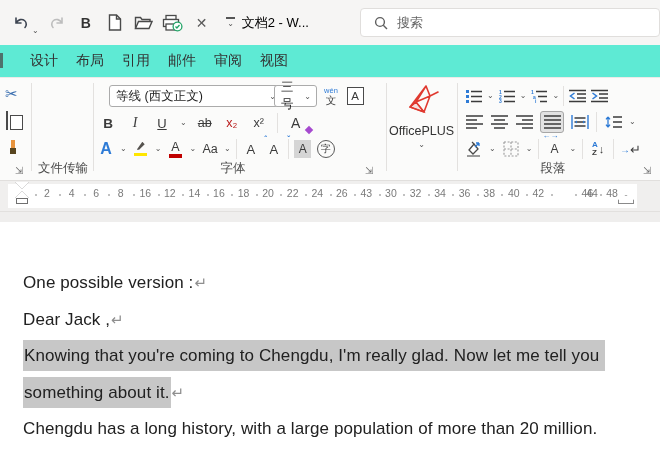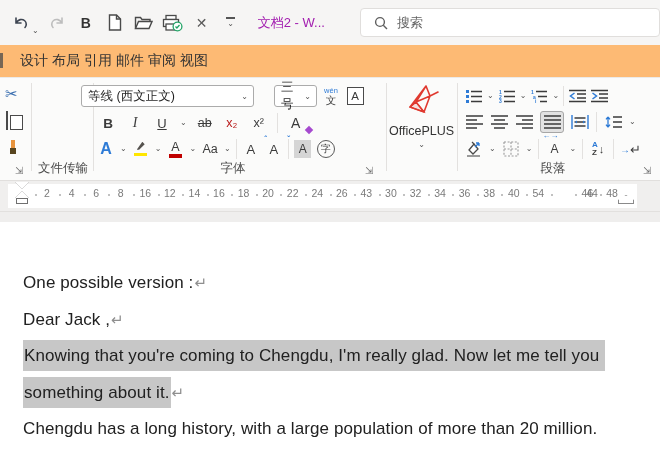--- a/index.html
+++ b/index.html
@@ -15,27 +15,27 @@
   .titlebar{position:absolute;left:0;top:0;width:660px;height:45px;background:#F6F5F4;display:flex;align-items:center}
   .qat{display:flex;align-items:center;gap:7px;padding-left:10px}
   .ic{min-width:22px;height:24px;display:flex;align-items:center;justify-content:center;color:#404040;position:relative}
   .chev{font-size:8px;color:#555;line-height:1}
   .qat .group{display:flex;align-items:flex-end}
   .disabled{color:#BDBDBD}
   .qat-b{font-weight:bold;font-size:14px;color:#333}
   .xglyph{font-size:14px;color:#5a5a5a}
   .custbtn{display:flex;flex-direction:column;align-items:center;justify-content:center;gap:1px}
   .custbtn .bar{width:9px;height:1.5px;background:#555}
-  .wintitle{font-size:13px;color:#a21caf;margin-left:16px;white-space:nowrap}
+  .wintitle{font-size:13px;color:#000000;margin-left:0;white-space:nowrap}
   .searchbox{position:absolute;left:360px;top:8px;width:300px;height:29px;background:#fff;border:1px solid #E0DEDC;border-radius:4px;display:flex;align-items:center;gap:9px;padding-left:13px}
   .searchbox input{border:none;outline:none;font-size:13px;color:#444;background:transparent;width:200px}
   .searchbox input::placeholder{color:#616161;opacity:1}
 
   
-  .tabrow{position:absolute;left:0;top:45px;width:660px;height:33px;background:#fdba74;display:flex;align-items:center;gap:4px;padding-left:20px;border-bottom:1px solid #ECEAE8}
+  .tabrow{position:absolute;left:0;top:45px;width:660px;height:33px;background:#5eead4;display:flex;align-items:center;gap:18px;padding-left:30px;border-bottom:1px solid #ECEAE8}
   .tab{font-size:14px;color:var(--tab-text);cursor:pointer;white-space:nowrap}
   .tabsliver{position:absolute;left:0px;top:8px;width:3px;height:15px;background:#4a4a4a;opacity:.75}
 
   
   .ribbon{position:absolute;left:0;top:78px;width:660px;height:103px;background:#FBFBFA;border-bottom:1px solid #E1DFDD}
   .vsep{position:absolute;top:5px;height:88px;width:1px;background:#E3E1DF}
   .glabel{position:absolute;bottom:3px;font-size:12.5px;color:#4b4b4b;text-align:center;white-space:nowrap}
   .launcher{position:absolute;bottom:4px;font-size:10px;color:#6b6b6b;line-height:1;cursor:pointer}
 
   
@@ -189,21 +189,21 @@
     <div class="vsep" style="left:386px"></div>
     <div class="vsep" style="left:457px"></div>
 
     <span class="clip-ic" style="left:5px;top:7px;font-size:15px">✂</span>
     <span class="clip-ic" style="left:6px;top:34px"><span class="copyicon"></span></span>
     <span class="clip-ic" style="left:5px;top:62px"><span class="brush"><span class="handle"></span><span class="tip"></span></span></span>
     <span class="launcher" style="left:15px">⇲</span>
 
     <div class="glabel" style="left:33px;width:60px">文件传输</div>
 
-    <div class="combo" style="left:81px;top:7px;width:173px">
+    <div class="combo" style="left:109px;top:7px;width:173px">
       <span>等线 (西文正文)</span>
       <span class="cchev">⌄</span>
     </div>
     <div class="combo" style="left:274px;top:7px;width:43px">
       <span>三号</span>
       <span class="cchev">⌄</span>
     </div>
     <div class="rrow" style="left:322px;top:7px;gap:6px">
       <span class="rbtn pinyin">
         <span class="top">wén</span>
@@ -417,21 +417,21 @@
         <span class="rnum" style="left: 292.66px;">22</span>
         <span class="rnum" style="left: 317.226px;">24</span>
         <span class="rnum" style="left: 341.792px;">26</span>
         <span class="rnum" style="left: 366.358px;">43</span>
         <span class="rnum" style="left: 390.924px;">30</span>
         <span class="rnum" style="left: 415.49px;">32</span>
         <span class="rnum" style="left: 440.056px;">34</span>
         <span class="rnum" style="left: 464.622px;">36</span>
         <span class="rnum" style="left: 489.188px;">38</span>
         <span class="rnum" style="left: 513.754px;">40</span>
-        <span class="rnum" style="left: 538.32px;">54</span>
+        <span class="rnum" style="left: 538.32px;">42</span>
         <span class="rnum" style="left: 592px;">44</span>
         <span class="rnum" style="left: 587.452px;">46</span>
         <span class="rnum" style="left: 612.018px;">48</span>
         <span class="rtick" style="left: 34.717px;"></span>
         <span class="rtick" style="left: 59.283px;"></span>
         <span class="rtick" style="left: 83.849px;"></span>
         <span class="rtick" style="left: 108.415px;"></span>
         <span class="rtick" style="left: 132.981px;"></span>
         <span class="rtick" style="left: 157.547px;"></span>
         <span class="rtick" style="left: 182.113px;"></span>

